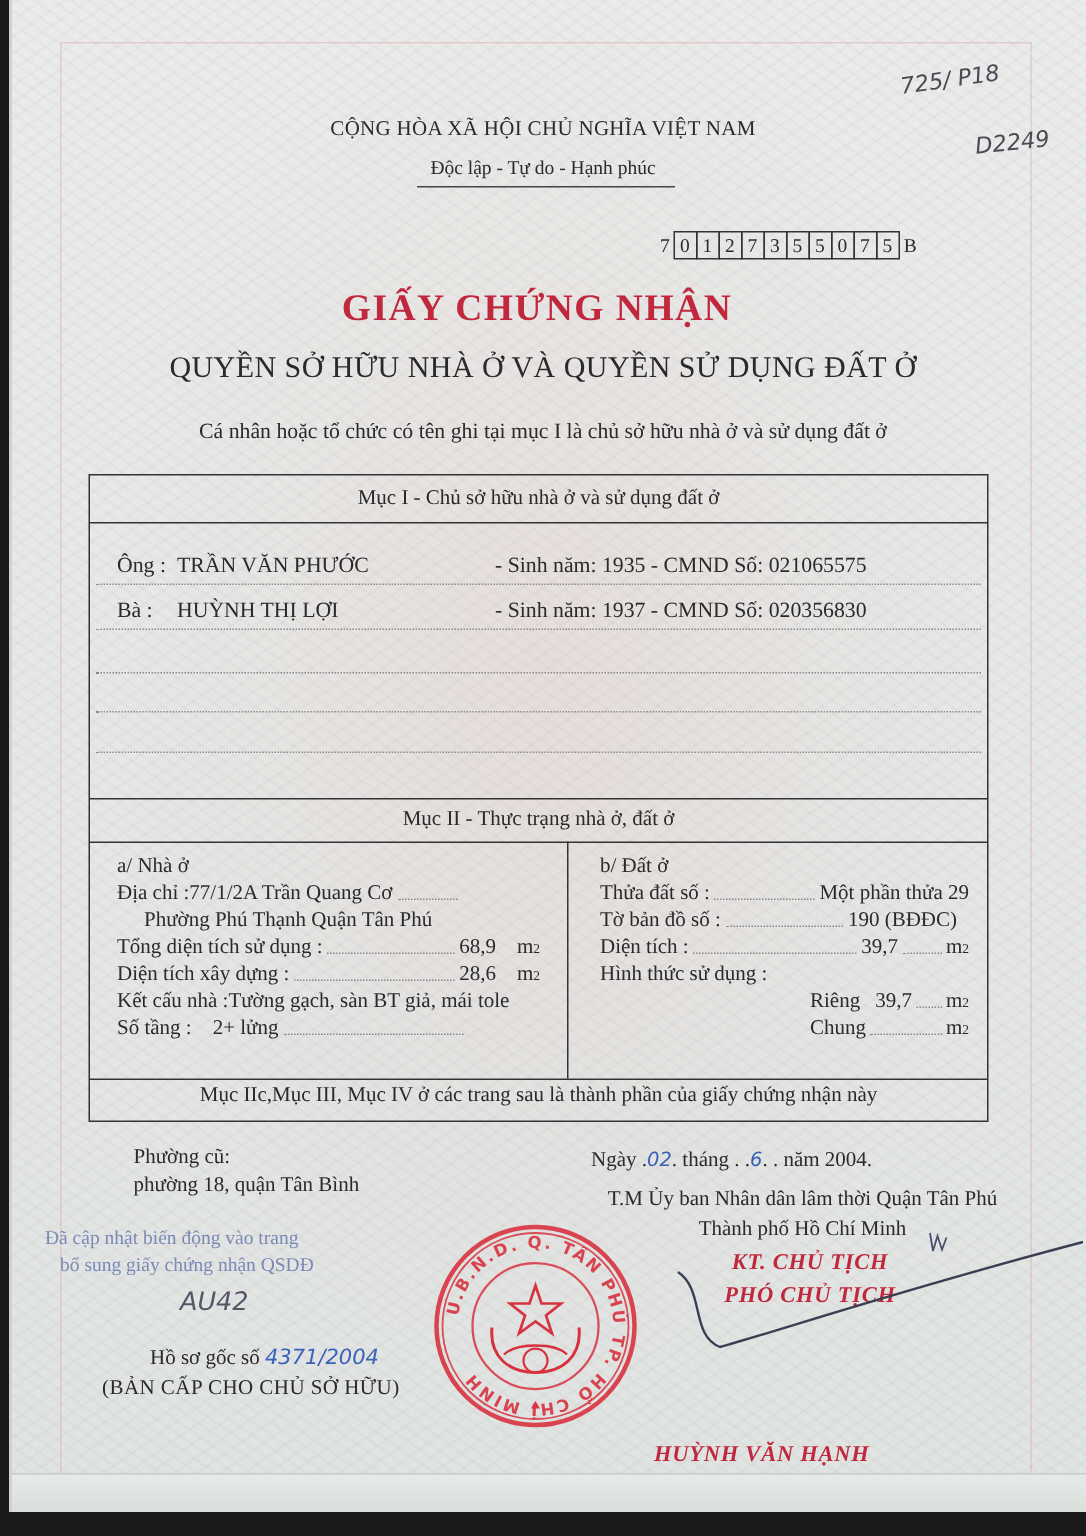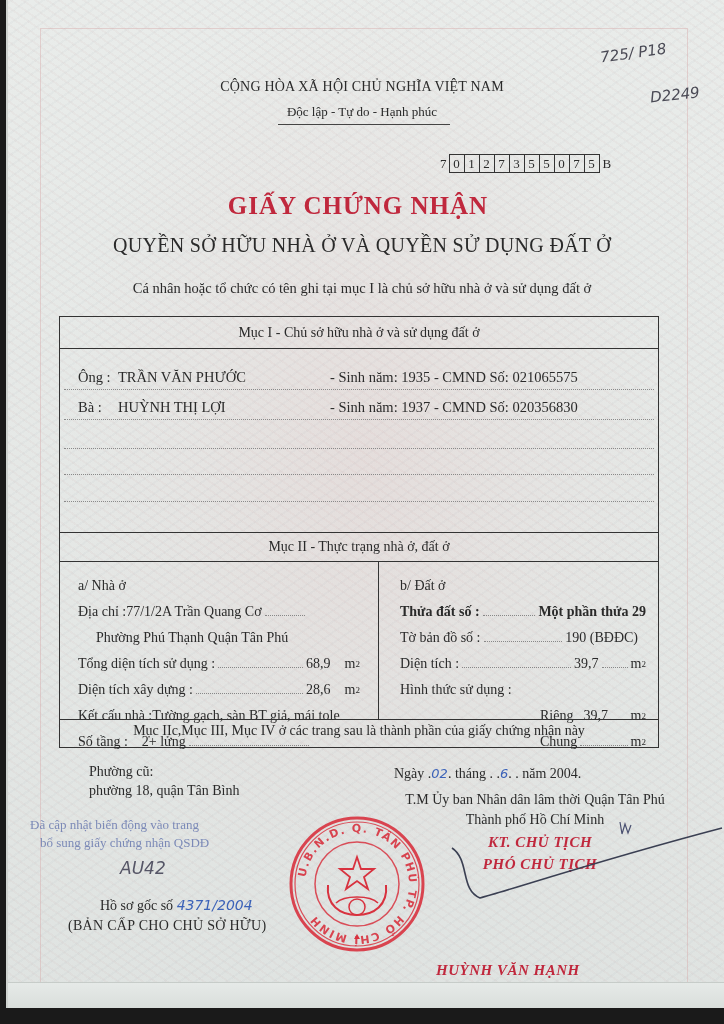--- a/index.html
+++ b/index.html
@@ -50,21 +50,21 @@
 
   .sec-title { position: absolute; left: 0; width: 100%; text-align: center; font-size: 14px; }
   .owner-row { position: absolute; left: 18px; font-size: 14.5px; display: flex; }
   .owner-row .lbl { width: 40px; }
   .owner-row .name { width: 212px; }
 
   .col-a { position: absolute; left: 6px; top: 252px; width: 318px; font-size: 14px; line-height: 18px; }
   .col-b { position: absolute; left: 328px; top: 252px; width: 272px; font-size: 14px; line-height: 18px; }
   .vsep { position: absolute; left: 318px; top: 244px; height: 158px; border-left: 1.5px solid #333; }
 
-  .ln { display: flex; white-space: nowrap; margin-top: 8px; }
+  .ln { display: flex; white-space: nowrap; }
   .fill { flex: 1; border-bottom: 1px dotted #888; margin: 0 3px 5px; }
   sup { font-size: 9px; }
 
   .footer-note { position: absolute; left: 0; width: 100%; text-align: center; font-size: 14px; top: 406px; }
 
   .old-ward { left: 89px; top: 762px; font-size: 14px; line-height: 19px; }
   .date-line { left: 394px; top: 766px; font-size: 14px; }
   .blue-ink { font-family: "DejaVu Sans", sans-serif; font-style: italic; color: #3b62b8; font-size: 13px; }
   .committee { left: 370px; top: 790px; width: 330px; font-size: 14px; line-height: 20px; text-align: center; }
   .sig-title { left: 420px; top: 831px; width: 240px; font-size: 15px; font-weight: bold; font-style: italic; color: #c0283d; text-align: center; line-height: 22px; letter-spacing: 0.5px; }
@@ -177,21 +177,21 @@
       <span style="width:14px;"></span>
       <span>2+ lửng</span>
       <span class="fill" style="max-width:120px;"></span>
     </div>
   </div>
 
   <div class="col-b">
     <div class="ln" style="padding-left:12px;">
         <span>b/ Đất ở</span>
       </div>
-    <div class="ln" style="padding-left:12px;font-weight:bold;">
+    <div class="ln" style="padding-left:12px;">
       <span>Thửa đất số :</span>
       <span class="fill"></span>
       <span>Một phần thửa 29</span>
       <span style="width:14px;"></span>
     </div>
     <div class="ln" style="padding-left:12px;">
       <span>Tờ bản đồ số :</span>
       <span class="fill"></span>
       <span>190 (BĐĐC)</span>
       <span style="width:22px;"></span>

